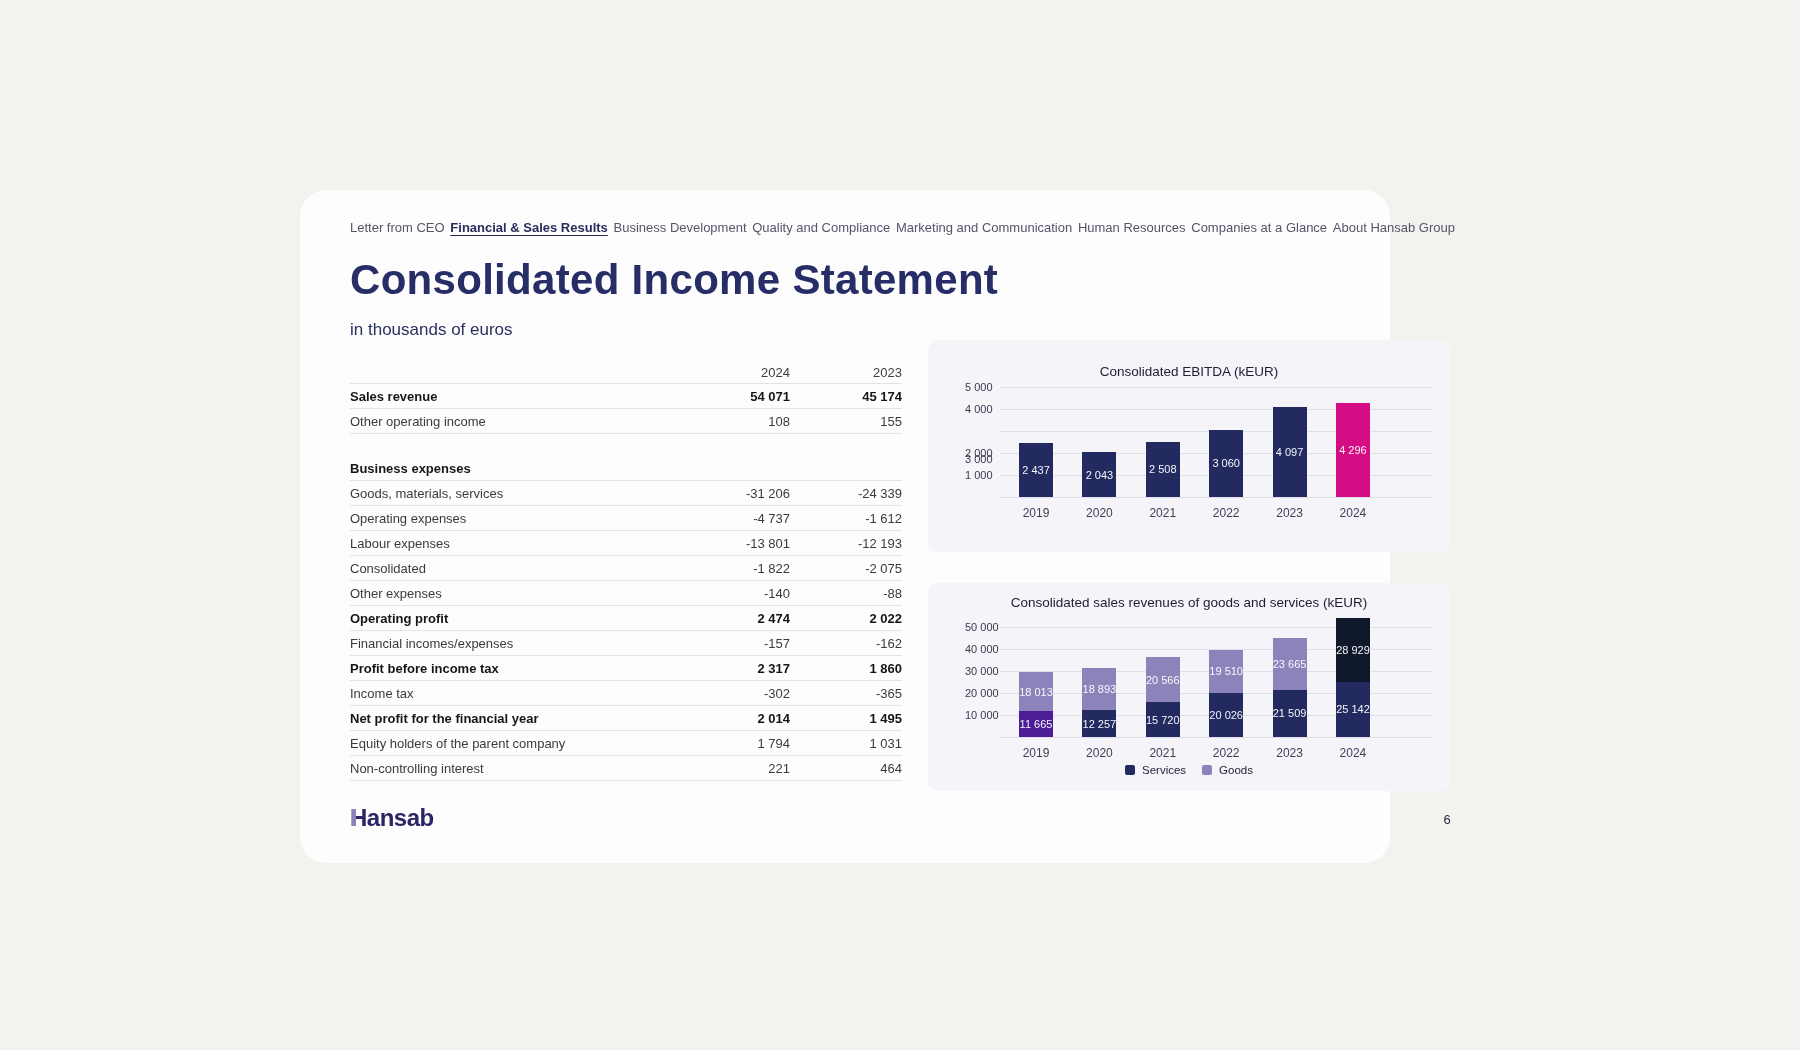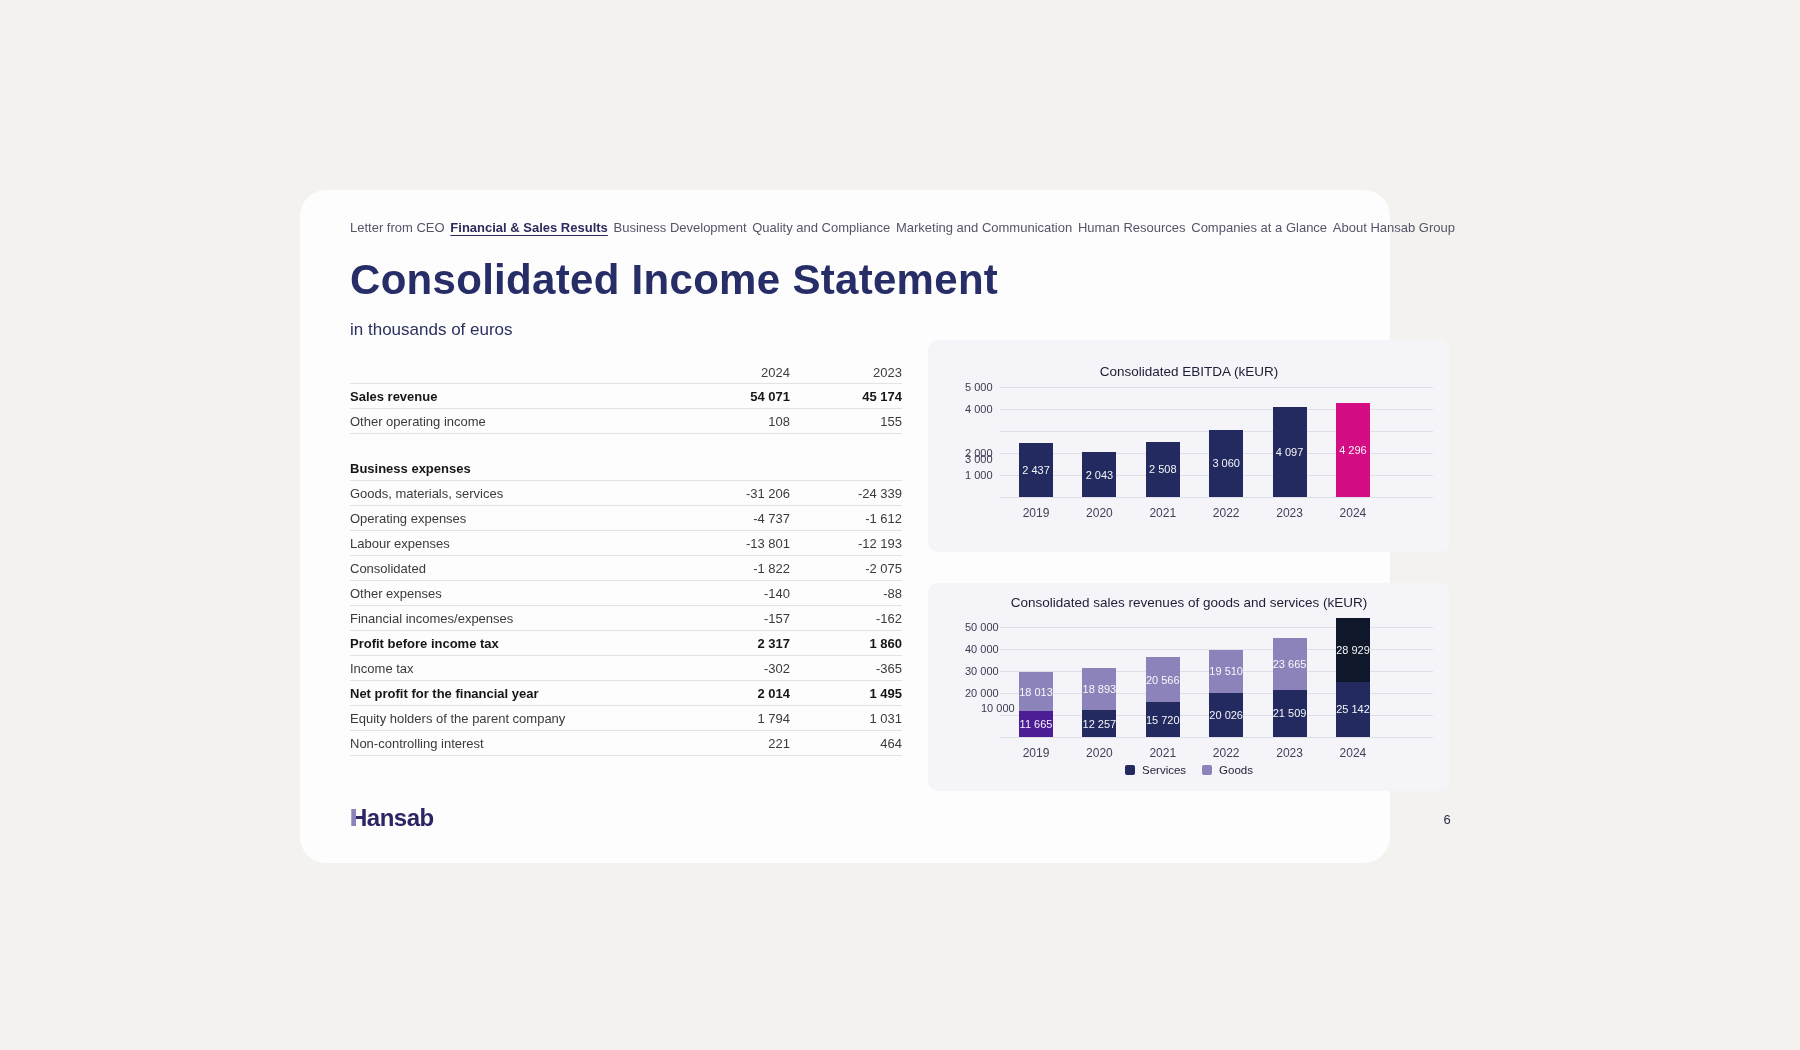--- a/index.html
+++ b/index.html
@@ -167,20 +167,25 @@
       </div>
       <div class="trow">
         <span class="lbl">Consolidated</span>
         <span class="c1">-1 822</span>
         <span class="c2">-2 075</span>
       </div>
       <div class="trow">
         <span class="lbl">Other expenses</span>
         <span class="c1">-140</span>
         <span class="c2">-88</span>
+      </div>
+      <div class="trow bold">
+        <span class="lbl">Operating profit</span>
+        <span class="c1">2 474</span>
+        <span class="c2">2 022</span>
       </div>
       <div class="trow">
         <span class="lbl">Financial incomes/expenses</span>
         <span class="c1">-157</span>
         <span class="c2">-162</span>
       </div>
       <div class="trow bold">
         <span class="lbl">Profit before income tax</span>
         <span class="c1">2 317</span>
         <span class="c2">1 860</span>
@@ -265,21 +270,21 @@
       <div class="chart-title" style="top: 12px;">Consolidated sales revenues of goods and services (kEUR)</div>
       <div class="gridline" style="top: 44px;"></div>
       <div class="ytick" style="top: 44px;">50 000</div>
       <div class="gridline" style="top: 66px;"></div>
       <div class="ytick" style="top: 66px;">40 000</div>
       <div class="gridline" style="top: 88px;"></div>
       <div class="ytick" style="top: 88px;">30 000</div>
       <div class="gridline" style="top: 110px;"></div>
       <div class="ytick" style="top: 110px;">20 000</div>
       <div class="gridline" style="top: 132px;"></div>
-      <div class="ytick" style="top: 125px; margin-left: 16px;">10 000</div>
+      <div class="ytick" style="top: 132px;">10 000</div>
       <div class="gridline" style="top: 154px;"></div>
       <div class="bars-row" style="top: 44px;">
         <div class="bar-col">
           <div class="bar">
             <div class="seg" style="height: 39.6286px; background: rgb(139, 131, 186);">
               <span class="bar-label">18 013</span>
             </div>
             <div class="seg" style="height: 25.663px; background: #4c1d95;">
               <span class="bar-label">11 665</span>
             </div>

